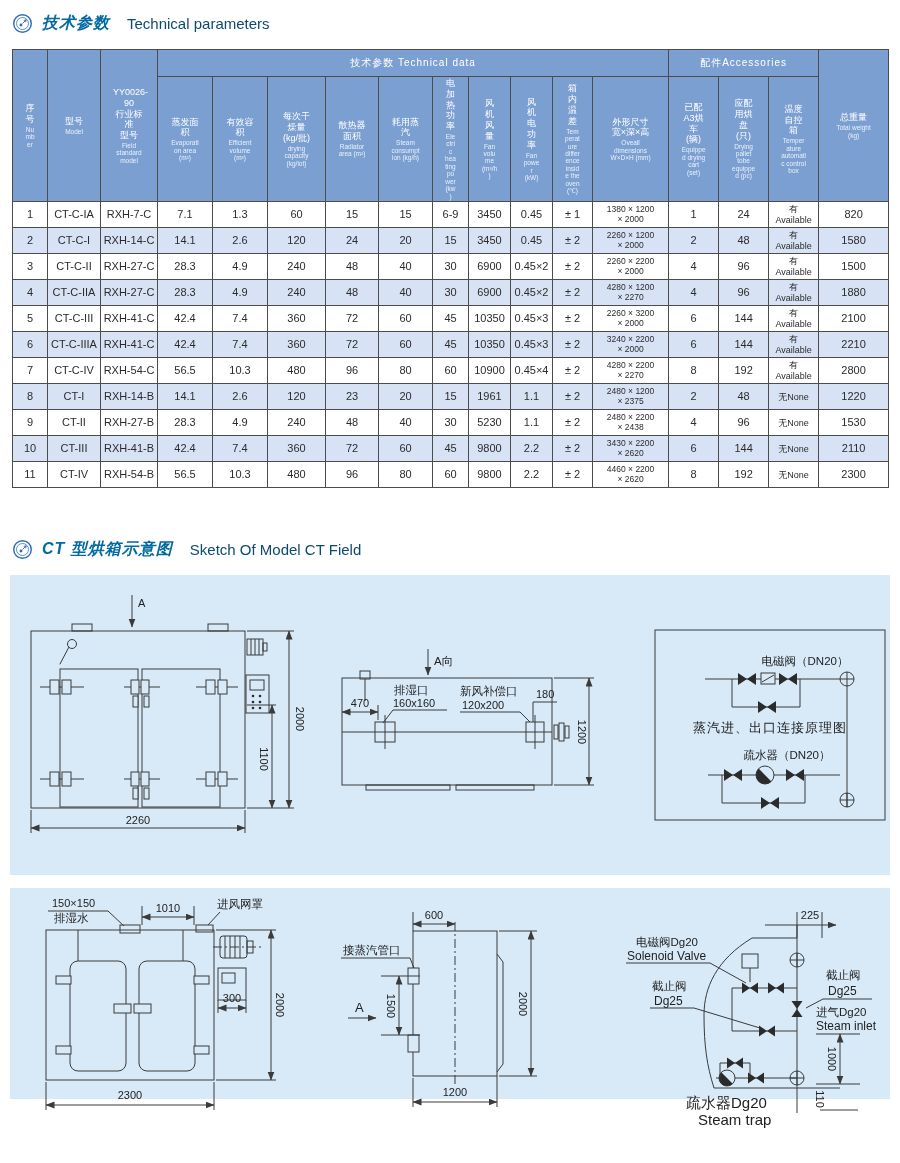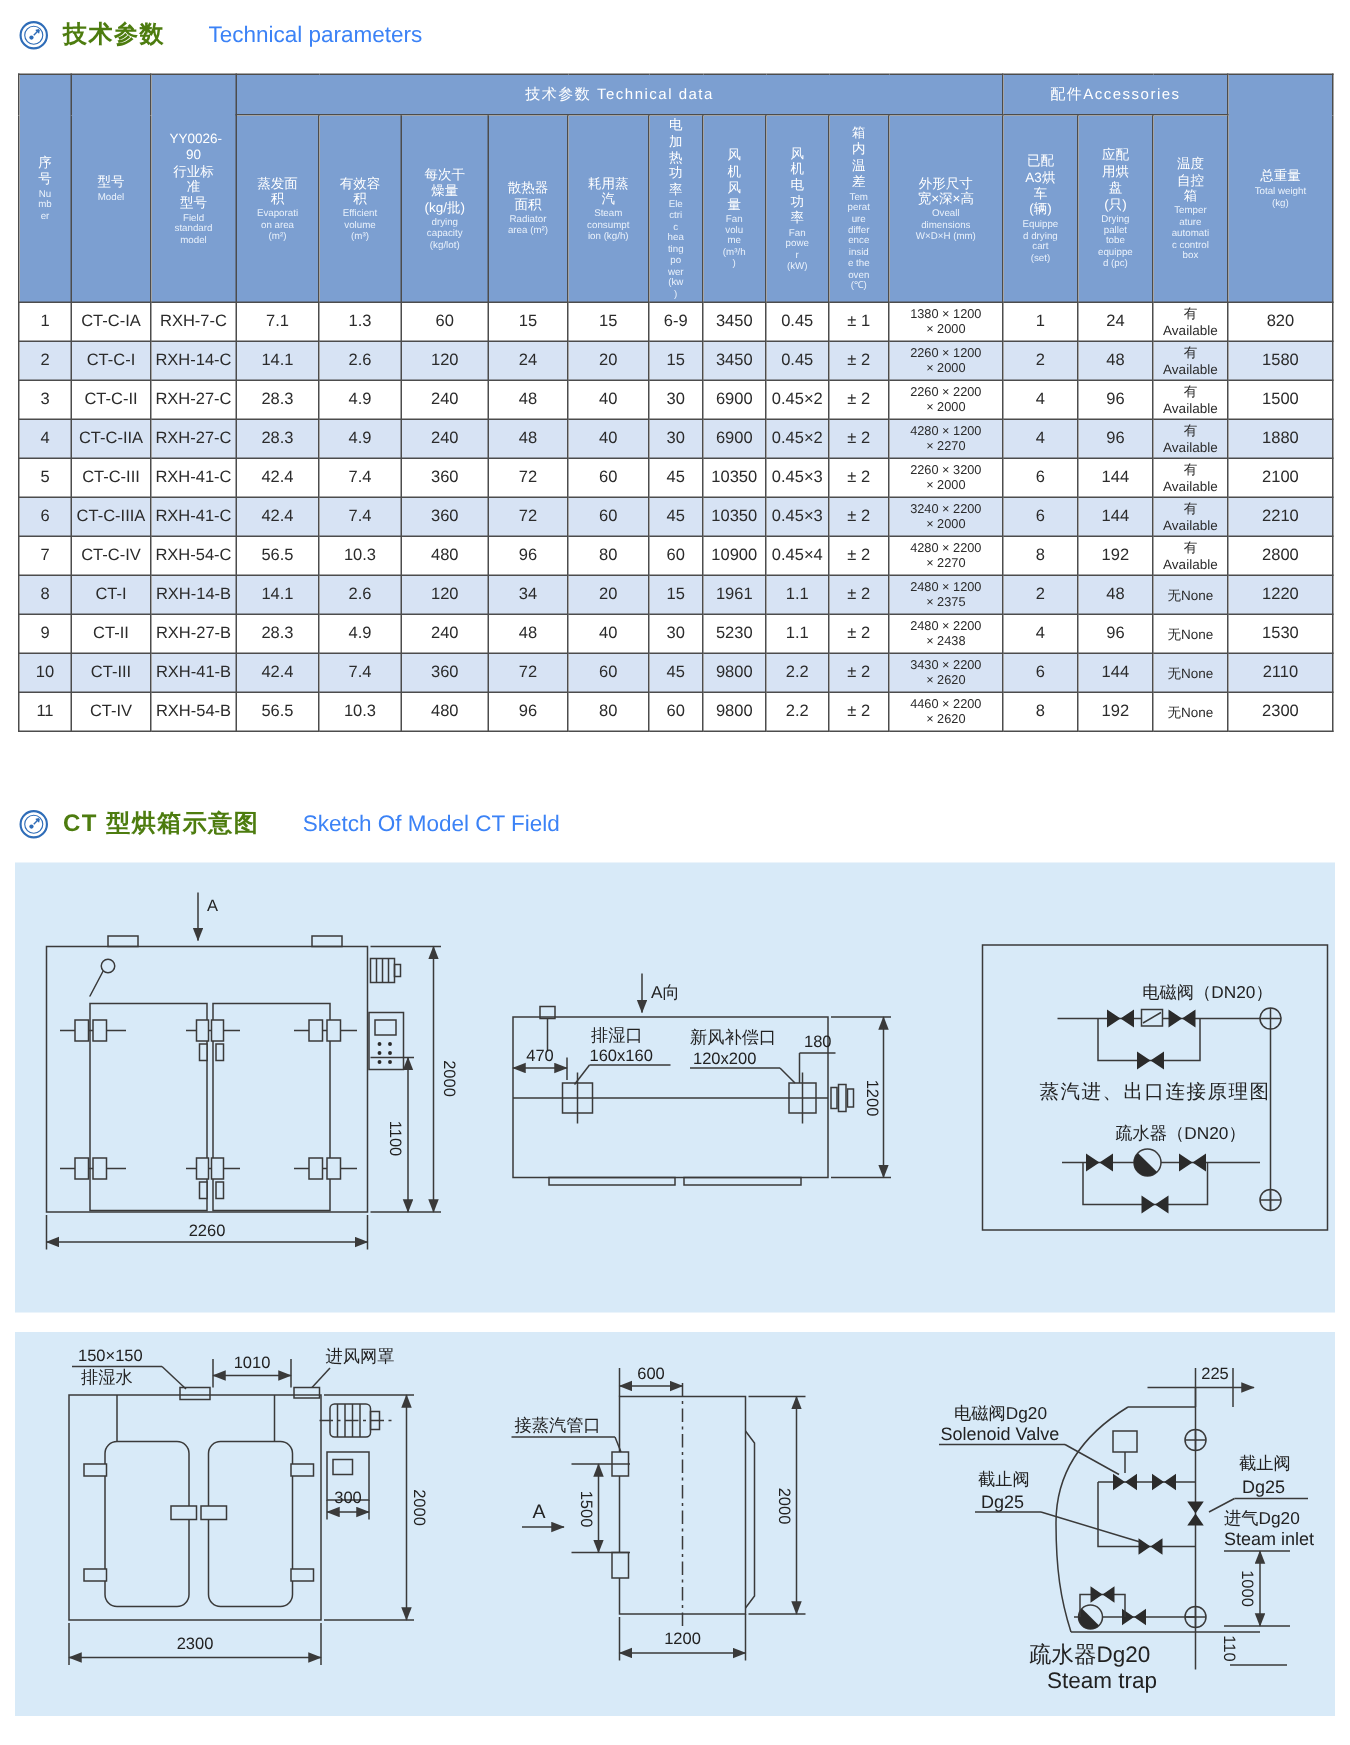--- a/index.html
+++ b/index.html
@@ -1,35 +1,35 @@
 <!DOCTYPE html>
 <html><head>
 <meta charset="utf-8">
 <style>
   html,body{margin:0;padding:0;background:#fff;}
   .page{width:900px;height:1163px;background:#fff;font-family:"Liberation Sans",sans-serif;overflow:hidden;}
   .sec-head{display:flex;align-items:center;gap:9px;margin:10px 0 0 12px;height:26px;}
   .sec-head .head-icon{width:21px;height:21px;flex:0 0 auto;}
-  .sec-head .zh-title{font-size:16px;font-weight:bold;color:#4d7c0f;letter-spacing:1px;}
-  .sec-head .en-title{font-size:15px;color:#3b82f6;margin-left:20px;text-align:right;}
+  .sec-head .zh-title{font-size:16px;font-weight:bold;color:#0369a1;letter-spacing:1px;font-style:italic;}
+  .sec-head .en-title{font-size:15px;color:#0c4a6e;margin-left:8px;text-align:right;}
 
   table.params{border-collapse:collapse;table-layout:fixed;width:876px;margin:13px 0 0 12px;}
   table.params th,table.params td{border:1px solid #4c4c4c;overflow:hidden;}
   table.params thead th{background:#7c9fd1;color:#fff;font-weight:normal;padding:1px 12px;vertical-align:middle;text-align:center;}
   th.grp{font-size:10px;height:24px;letter-spacing:1px;}
   .hz{font-size:9px;line-height:1.2;white-space:pre-line;}
   .he{font-size:6.5px;line-height:1.15;color:#e9f1fb;margin-top:1px;word-break:break-word;}
   table.params tbody td{font-size:11px;color:#2b2b2b;text-align:center;white-space:pre-line;line-height:1.15;height:23px;padding:1px 0;background:#fff;}
   table.params tbody tr.alt td{background:#d7e3f4;}
   table.params tbody td.dim{font-size:8.5px;}
   table.params tbody td.avail{font-size:9px;}
 
   .panel{width:880px;background:#d8eaf8;margin:13px 0 0 10px;position:relative;}
   #panel-ct{height:300px;}
-  #panel-ctc{height:256px;}
+  #panel-ctc{height:211px;}
   .panel svg{display:block;}
   .ln line,.ln rect,.ln path,.ln polyline,.ln circle{stroke:#3a3a3a;stroke-width:1;fill:none;}
   .ln .fillbg{fill:#d8eaf8;}
   .ln .solid{fill:#2b2b2b;stroke:none;}
   svg text{font-family:"Liberation Sans",sans-serif;fill:#222;font-size:11px;stroke:none;}
   svg text.zht{font-size:11.5px;}
   svg text.big{font-size:15px;}
   svg text.cap{font-size:13px;letter-spacing:1px;}
   .cl{stroke-dasharray:9 3 2 3;}
   .dl2{marker-start:url(#ar2);marker-end:url(#ar2);}
@@ -306,21 +306,21 @@
 Available</td>
           <td>2800</td>
         </tr>
         <tr class="alt">
           <td>8</td>
           <td>CT-I</td>
           <td>RXH-14-B</td>
           <td>14.1</td>
           <td>2.6</td>
           <td>120</td>
-          <td>34</td>
+          <td>23</td>
           <td>20</td>
           <td>15</td>
           <td>1961</td>
           <td>1.1</td>
           <td>± 2</td>
           <td class="dim">2480 × 1200
 × 2375</td>
           <td>2</td>
           <td>48</td>
           <td class="avail">无None</td>

